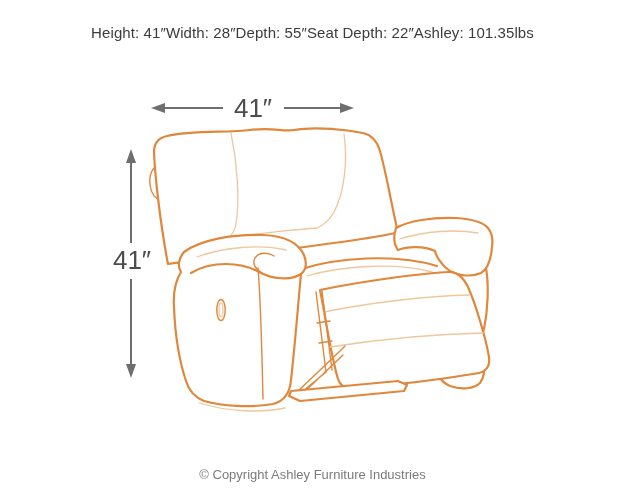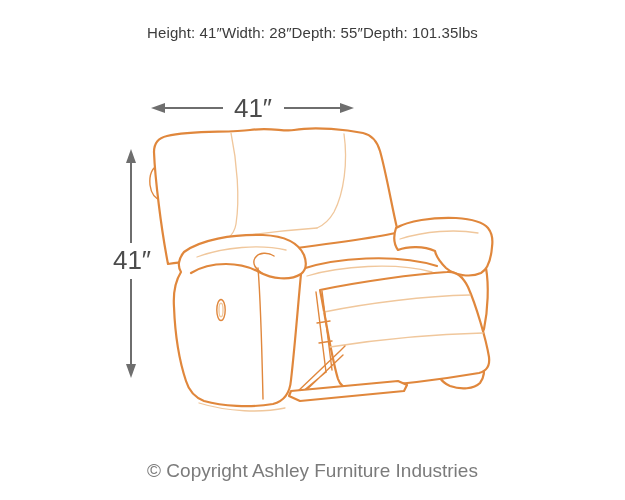--- a/index.html
+++ b/index.html
@@ -14,40 +14,41 @@
     font-size:15px;color:#3c3c3c;letter-spacing:0.1px;white-space:nowrap;
   }
   .spec-item{display:inline-block;}
   .diagram-svg{position:absolute;top:0;left:0;}
   .dim-label{
     font-family:"Liberation Sans","DejaVu Sans",sans-serif;
     font-size:26px;fill:#4c4c4c;
   }
   .copyright{
     position:absolute;bottom:18px;left:0;width:625px;text-align:center;
-    font-size:19px;color:#7b7b7b;
+    font-size:13px;color:#7b7b7b;
   }
   
   .main{stroke:#e0873c;stroke-width:2.2;fill:none;stroke-linecap:round;stroke-linejoin:round;}
   .mainf{stroke:#e0873c;stroke-width:2.2;fill:#ffffff;stroke-linecap:round;stroke-linejoin:round;}
   .thin{stroke:#e0873c;stroke-width:1.4;fill:none;stroke-linecap:round;stroke-linejoin:round;}
   .lite{stroke:#f0c79c;stroke-width:1.3;fill:none;stroke-linecap:round;stroke-linejoin:round;}
   .dim{stroke:#6e6e6e;stroke-width:2;fill:none;}
   .dimhead{fill:#6e6e6e;stroke:none;}
 </style>
 </head>
 <body>
 
 <div class="stage">
 
   <div class="spec-row">
     <span class="spec-item">Height: 41″</span>
     <span class="spec-item">Width: 28″</span>
     <span class="spec-item">Depth: 55″</span>
-    <span class="spec-item">Depth: 101.35lbs</span>
+    <span class="spec-item">Seat Depth: 22″</span>
+    <span class="spec-item">Ashley: 101.35lbs</span>
   </div>
 
   <svg class="diagram-svg" width="625" height="500" viewBox="0 0 625 500">
 
     <g>
       <line class="dim" x1="163" y1="108" x2="223" y2="108"></line>
       <line class="dim" x1="284" y1="108" x2="342" y2="108"></line>
       <polygon class="dimhead" points="151,108 165,103 165,113"></polygon>
       <polygon class="dimhead" points="354,108 340,103 340,113"></polygon>
       <text class="dim-label" x="253" y="117" text-anchor="middle">41″</text>

